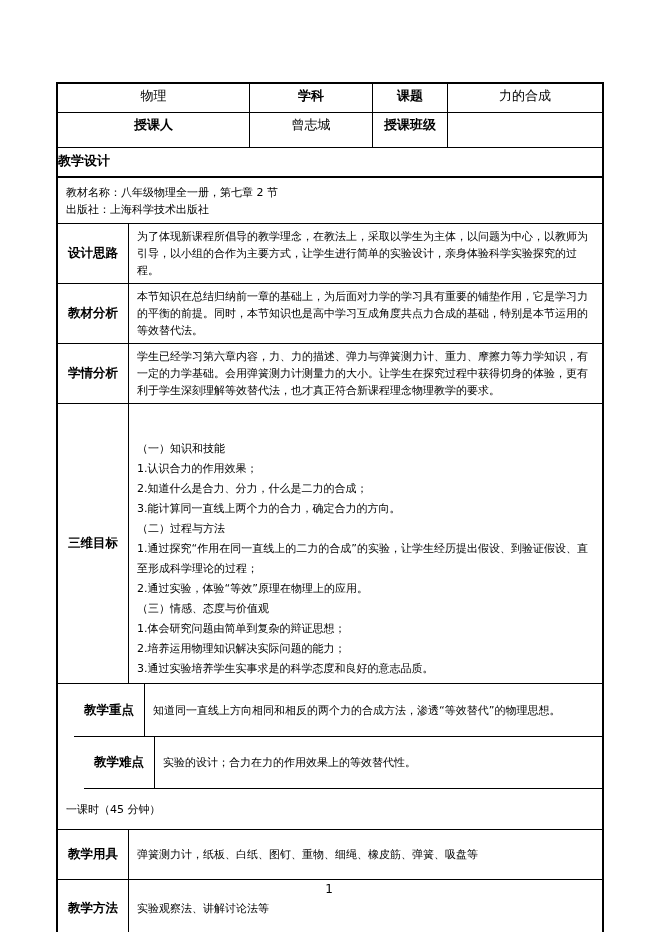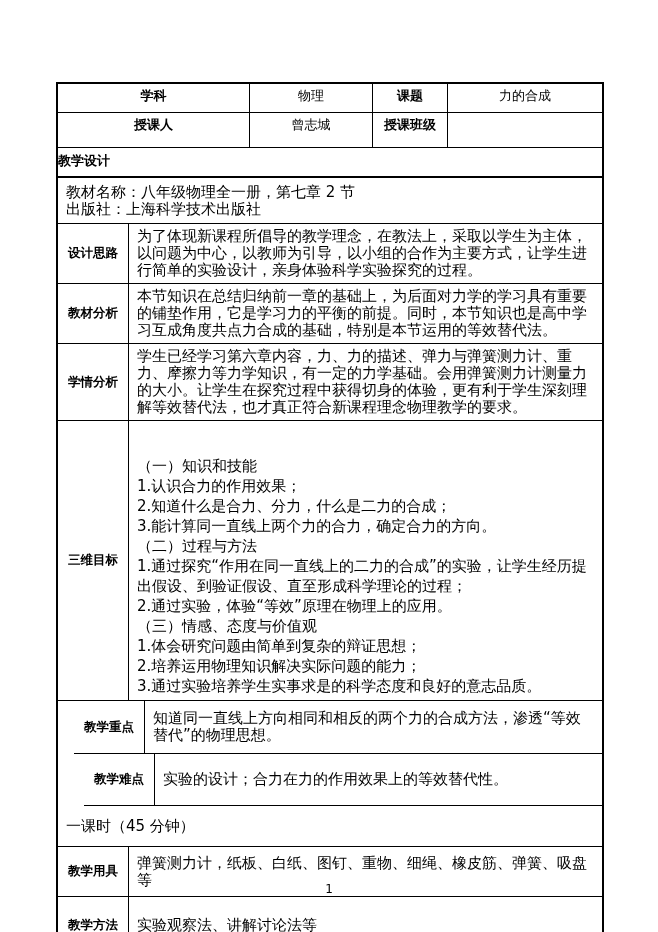--- a/index.html
+++ b/index.html
@@ -31,36 +31,36 @@
   .body-row.last { border-bottom:none; }
   .label-cell {
     width:71px; flex:0 0 71px; border-right:1px solid #000;
     display:flex; align-items:center; justify-content:center;
     font-weight:bold; font-size:12.5px; text-align:center; padding:2px;
   }
   .content-cell {
     flex:1; display:flex; align-items:center; padding:4px 8px;
   }
   .content-text {
-    font-size:15px; line-height:17px; white-space:pre-line;
+    font-size:11px; line-height:17px; white-space:pre-line;
   }
   .page-number {
     position:absolute; left:0; right:0; top:882px; text-align:center;
     font-size:12px;
   }
 </style>
 </head>
 <body>
 
 <div class="page">
   <div class="doc-table">
 
     <div class="head-row r1">
+      <div class="head-cell">物理</div>
       <div class="head-cell bold">学科</div>
-      <div class="head-cell">物理</div>
       <div class="head-cell bold">课题</div>
       <div class="head-cell">力的合成</div>
     </div>
 
     <div class="head-row r2">
       <div class="head-cell bold">授课人</div>
       <div class="head-cell">曾志城</div>
       <div class="head-cell bold">授课班级</div>
       <div class="head-cell"></div>
     </div>

